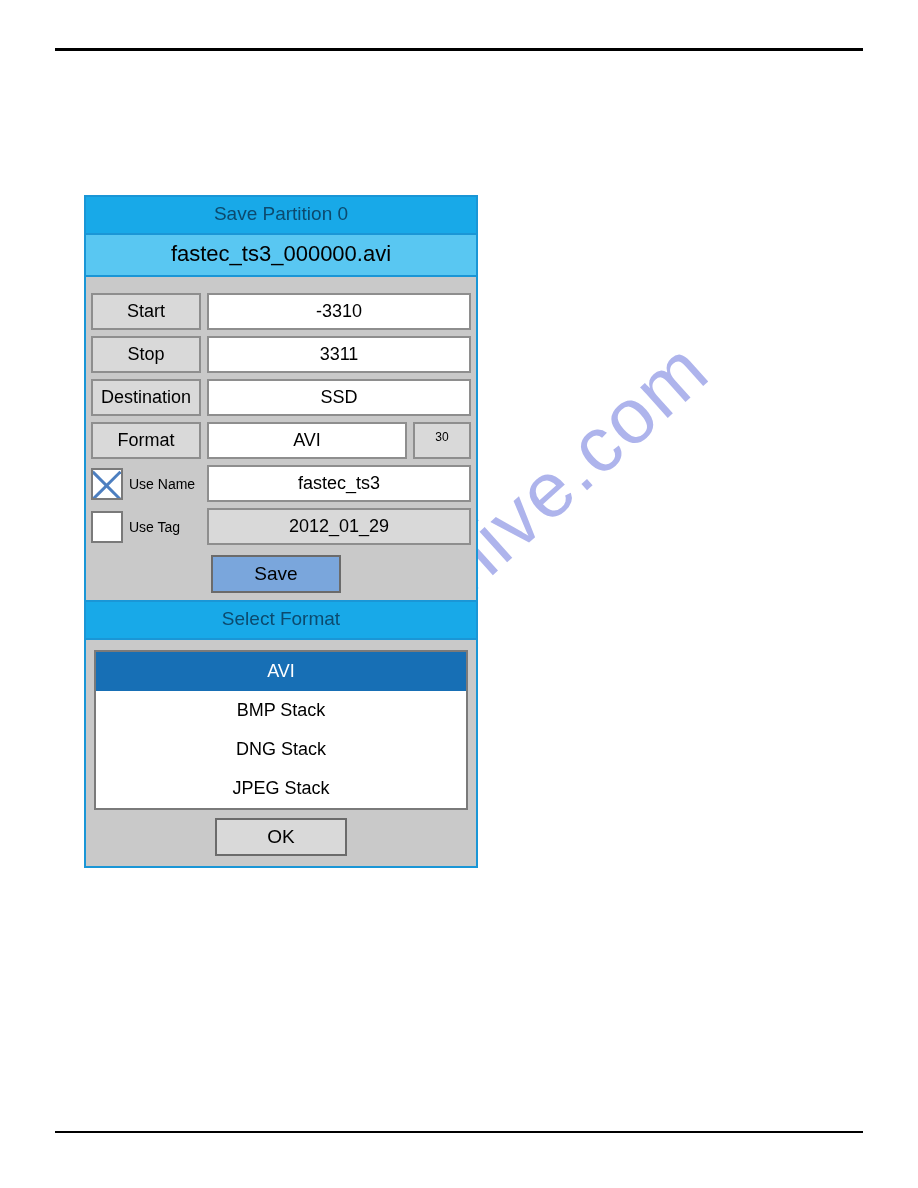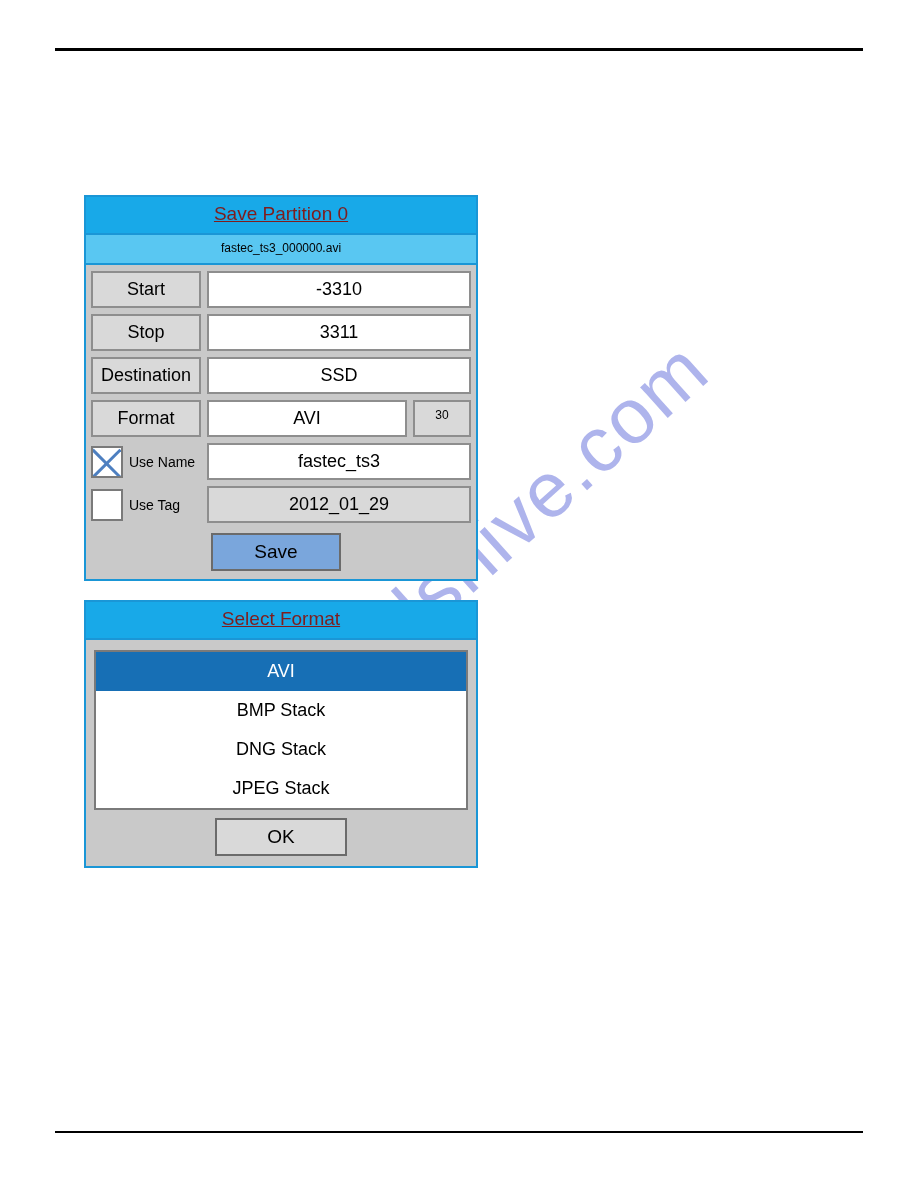--- a/index.html
+++ b/index.html
@@ -49,38 +49,37 @@
   .panel1 {
     position: absolute;
     left: 84px;
     top: 195px;
     width: 394px;
     border: 2px solid #1a96d6;
     box-sizing: border-box;
   }
   .title-bar {
     background: #18a9e8;
-    color: #7f1d1d;
+    color: #0c4a6e;
     text-align: center;
     font-size: 19px;
     padding: 6px 0 8px 0;
     border-bottom: 2px solid #1a96d6;
-    text-decoration: underline;
   }
   .filename-bar {
     background: #59c7f2;
     color: #000;
     text-align: center;
-    font-size: 12px;
+    font-size: 22px;
     padding: 6px 0 8px 0;
     border-bottom: 2px solid #1a96d6;
   }
   .panel-body {
     background: #c9c9c9;
-    padding: 6px 5px 8px 5px;
+    padding: 16px 5px 8px 5px;
   }
   .row {
     display: flex;
     margin-bottom: 6px;
     gap: 6px;
     align-items: stretch;
   }
   .label-btn {
     width: 110px;
     background: #d9d9d9;

